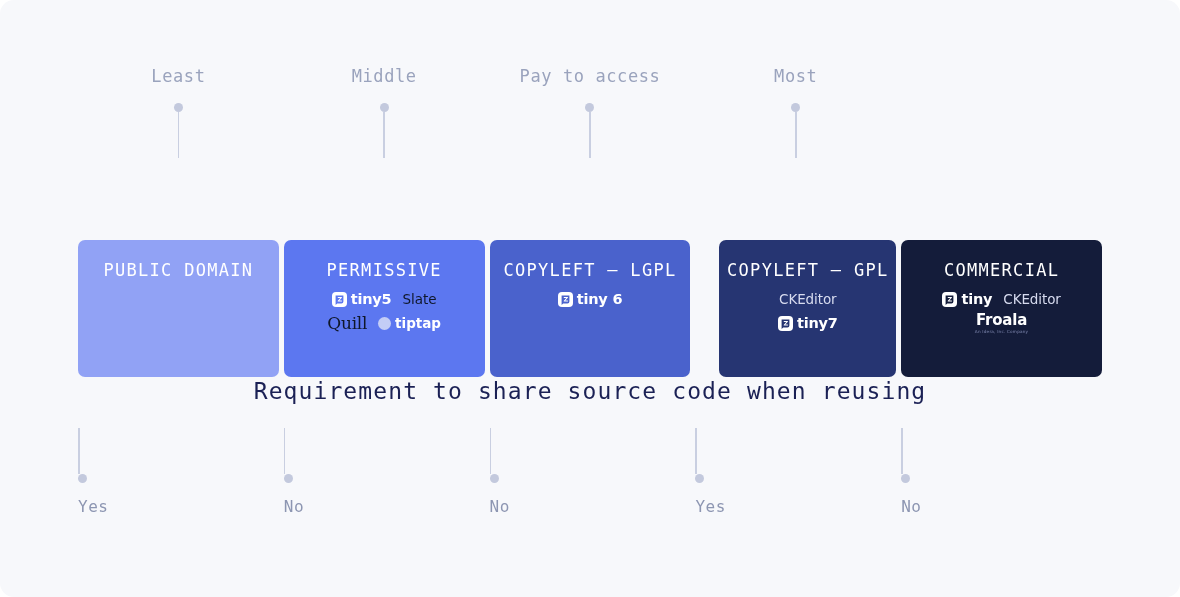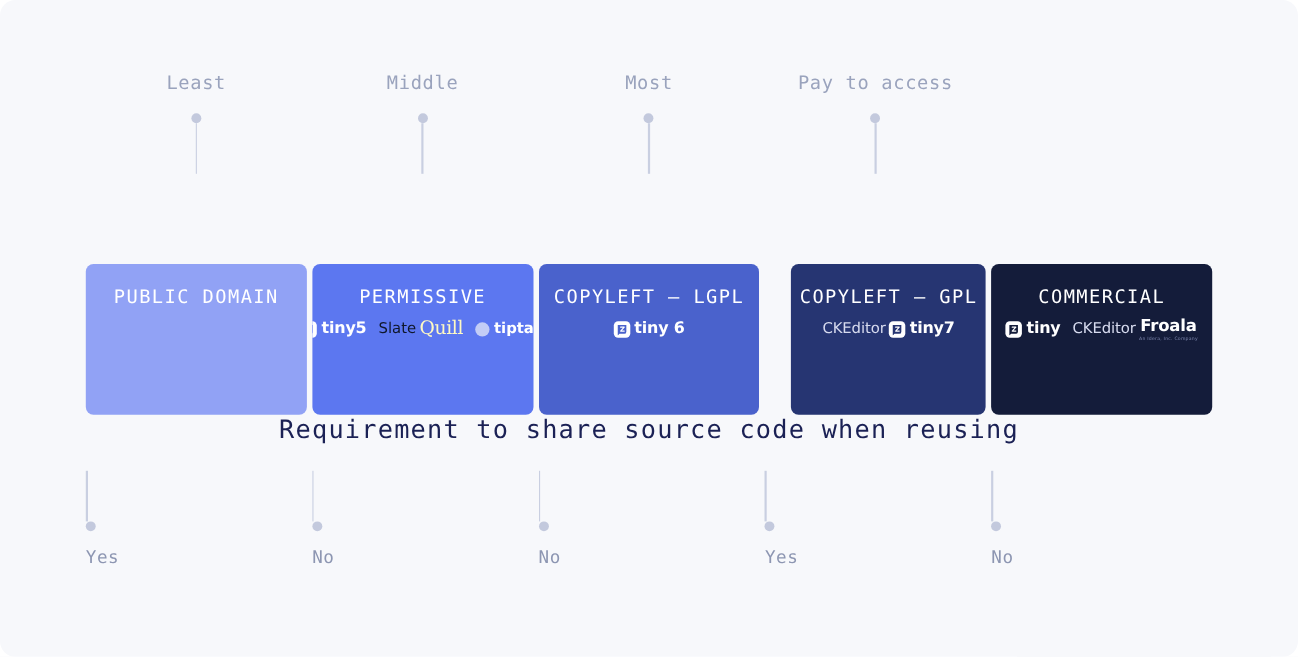--- a/index.html
+++ b/index.html
@@ -92,21 +92,21 @@
     font-family: "DejaVu Sans Mono", "Liberation Mono", monospace;
     font-size: 17px;
     letter-spacing: 1.3px;
     color: #ffffff;
     white-space: nowrap;
     line-height: 22px;
   }
   .logos {
     margin-top: 8px;
     display: flex;
-    flex-direction: row;
+    flex-direction: column;
     align-items: center;
     gap: 3px;
   }
   .logo-row {
     display: flex;
     align-items: center;
     justify-content: center;
     gap: 11px;
     height: 21px;
   }
@@ -146,21 +146,21 @@
     font-family: "DejaVu Sans", "Liberation Sans", sans-serif;
     font-size: 13.5px;
     color: #d7dbef;
     letter-spacing: -0.1px;
     line-height: 15px;
     white-space: nowrap;
   }
   .brand-quill {
     font-family: "DejaVu Serif", "Liberation Serif", serif;
     font-size: 17px;
-    color: #fef9c3;
+    color: #0f172a;
     line-height: 17px;
     letter-spacing: -0.3px;
   }
   .tiptap-dot {
     width: 13px; height: 13px;
     border-radius: 50%;
     background: #c3cdf6;
     flex: 0 0 auto;
   }
   .brand-tiptap {
@@ -232,26 +232,26 @@
       <span class="pin-label">Least</span>
       <span class="pin-dot"></span>
       <span class="pin-stem"></span>
     </div>
     <div class="pin-top">
       <span class="pin-label">Middle</span>
       <span class="pin-dot"></span>
       <span class="pin-stem"></span>
     </div>
     <div class="pin-top">
+      <span class="pin-label">Pay to access</span>
+      <span class="pin-dot"></span>
+      <span class="pin-stem"></span>
+    </div>
+    <div class="pin-top">
       <span class="pin-label">Most</span>
-      <span class="pin-dot"></span>
-      <span class="pin-stem"></span>
-    </div>
-    <div class="pin-top">
-      <span class="pin-label">Pay to access</span>
       <span class="pin-dot"></span>
       <span class="pin-stem"></span>
     </div>
   </div>
 
 
   <div class="row5 blocks">
 
     <div class="block" style="background: rgb(145, 162, 245);">
       <span class="block-title">PUBLIC DOMAIN</span>

